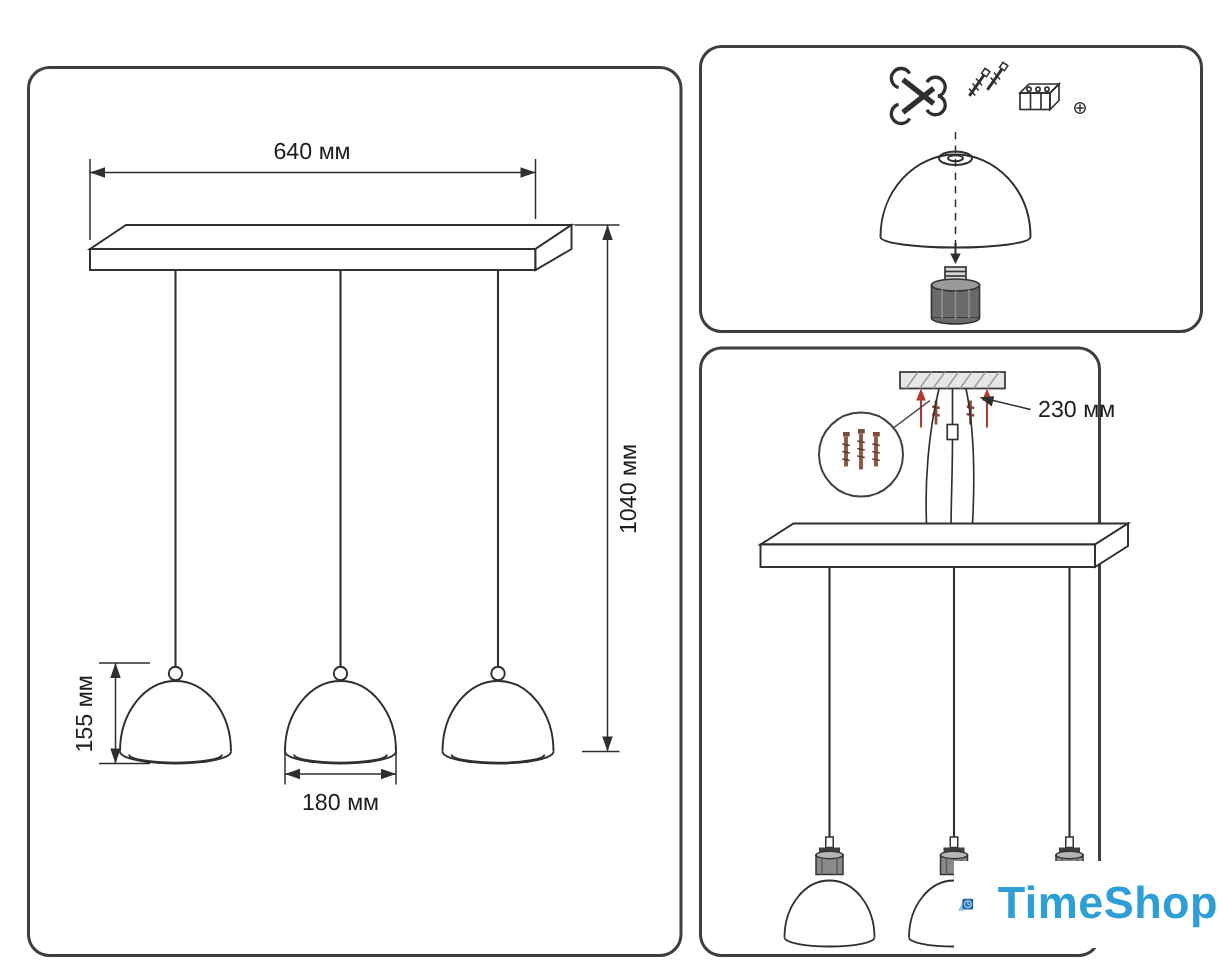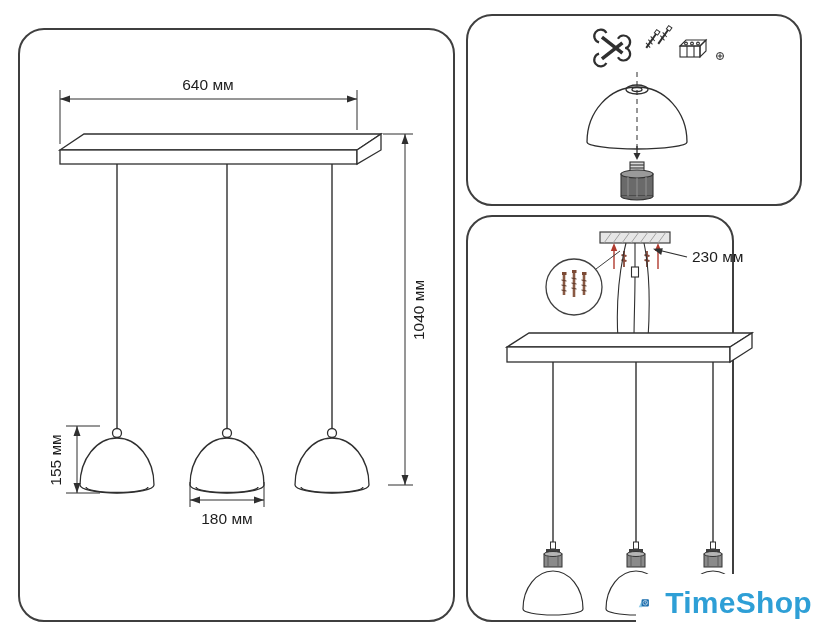--- a/index.html
+++ b/index.html
@@ -2,21 +2,21 @@
 <html><head>
 <meta charset="utf-8">
 <style>
   * { margin:0; padding:0; box-sizing:border-box; }
   html,body { width:817px; height:640px; }
   body {
     position:relative; overflow:hidden; background:#ffffff;
     font-family:"Liberation Sans", sans-serif;
   }
   .panel {
-    position:absolute; border:2px solid #3f3f3f; border-radius:26px; background:#fff;
+    position:absolute; border:2px solid #3f3f3f; border-radius:15px; background:#fff;margin-top:16px;
   }
   .panel-main     { left:18px;  top:28px;  width:437px; height:594px; }
   .panel-assembly { left:466px; top:14px;  width:336px; height:192px; }
   .panel-install  { left:466px; top:215px; width:268px; height:407px; }
   .panel svg { display:block; }
   svg text { font-family:"Liberation Sans", sans-serif; }
   .dim-text { font-size:15.5px; fill:#1d1d1d; }
   .logo {
     position:absolute; left:636px; top:574px; width:178px; height:58px;
     background:#fff; display:flex; align-items:center; gap:16px; padding:3px 2px;

